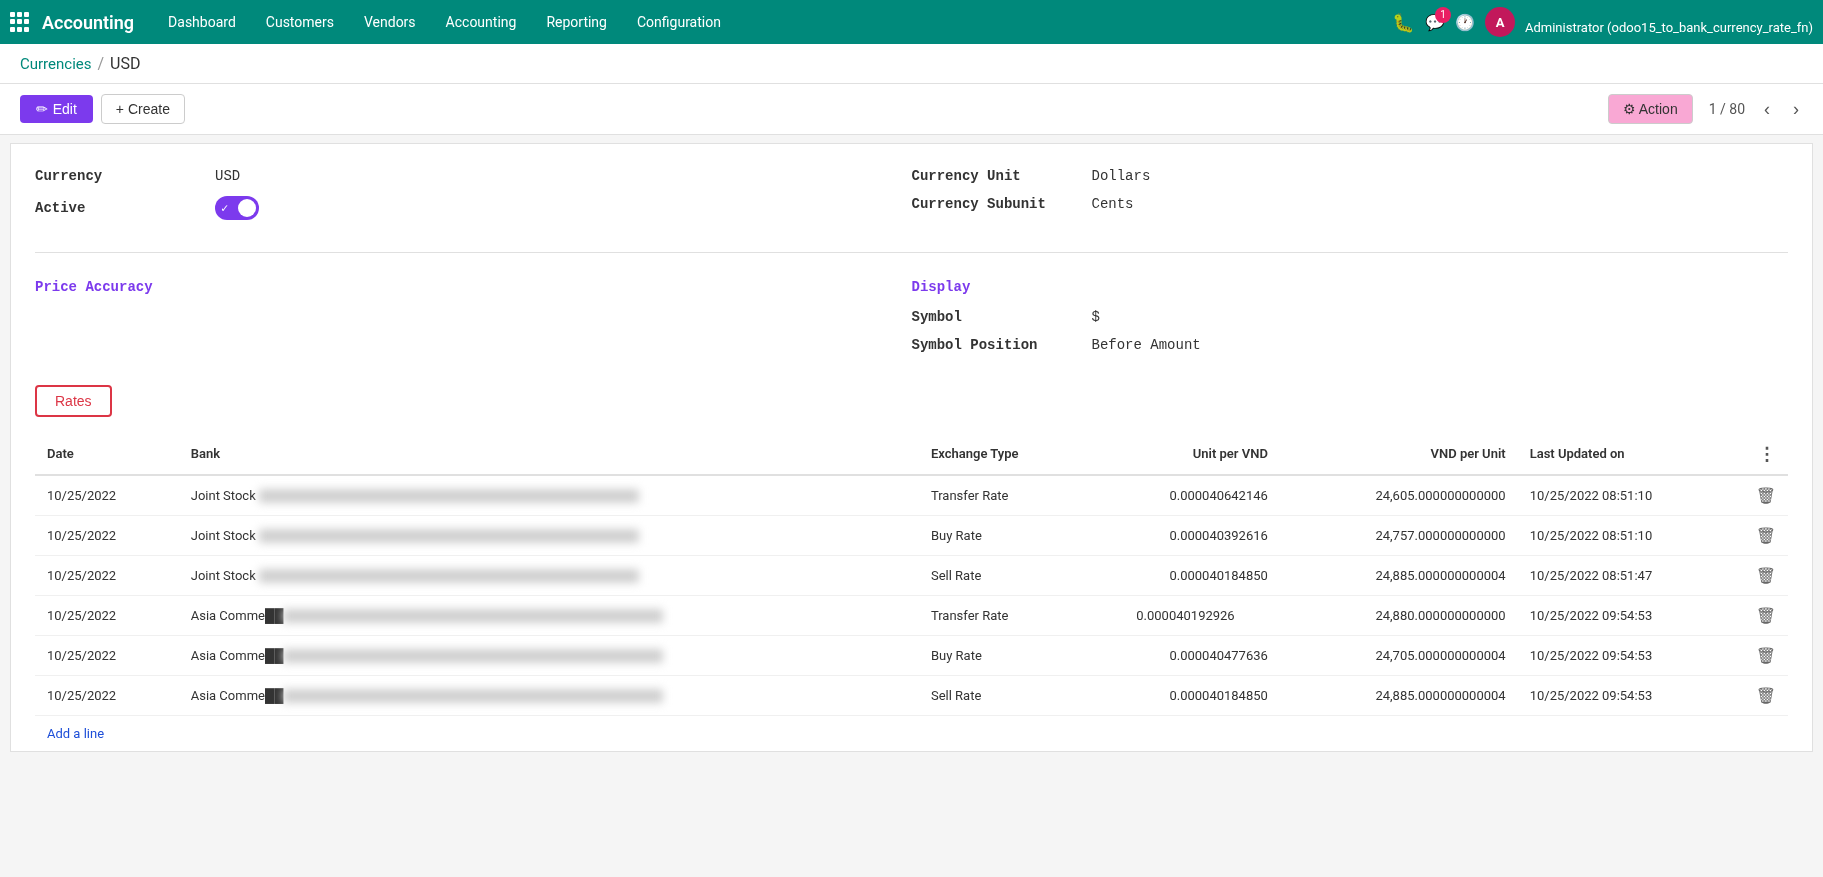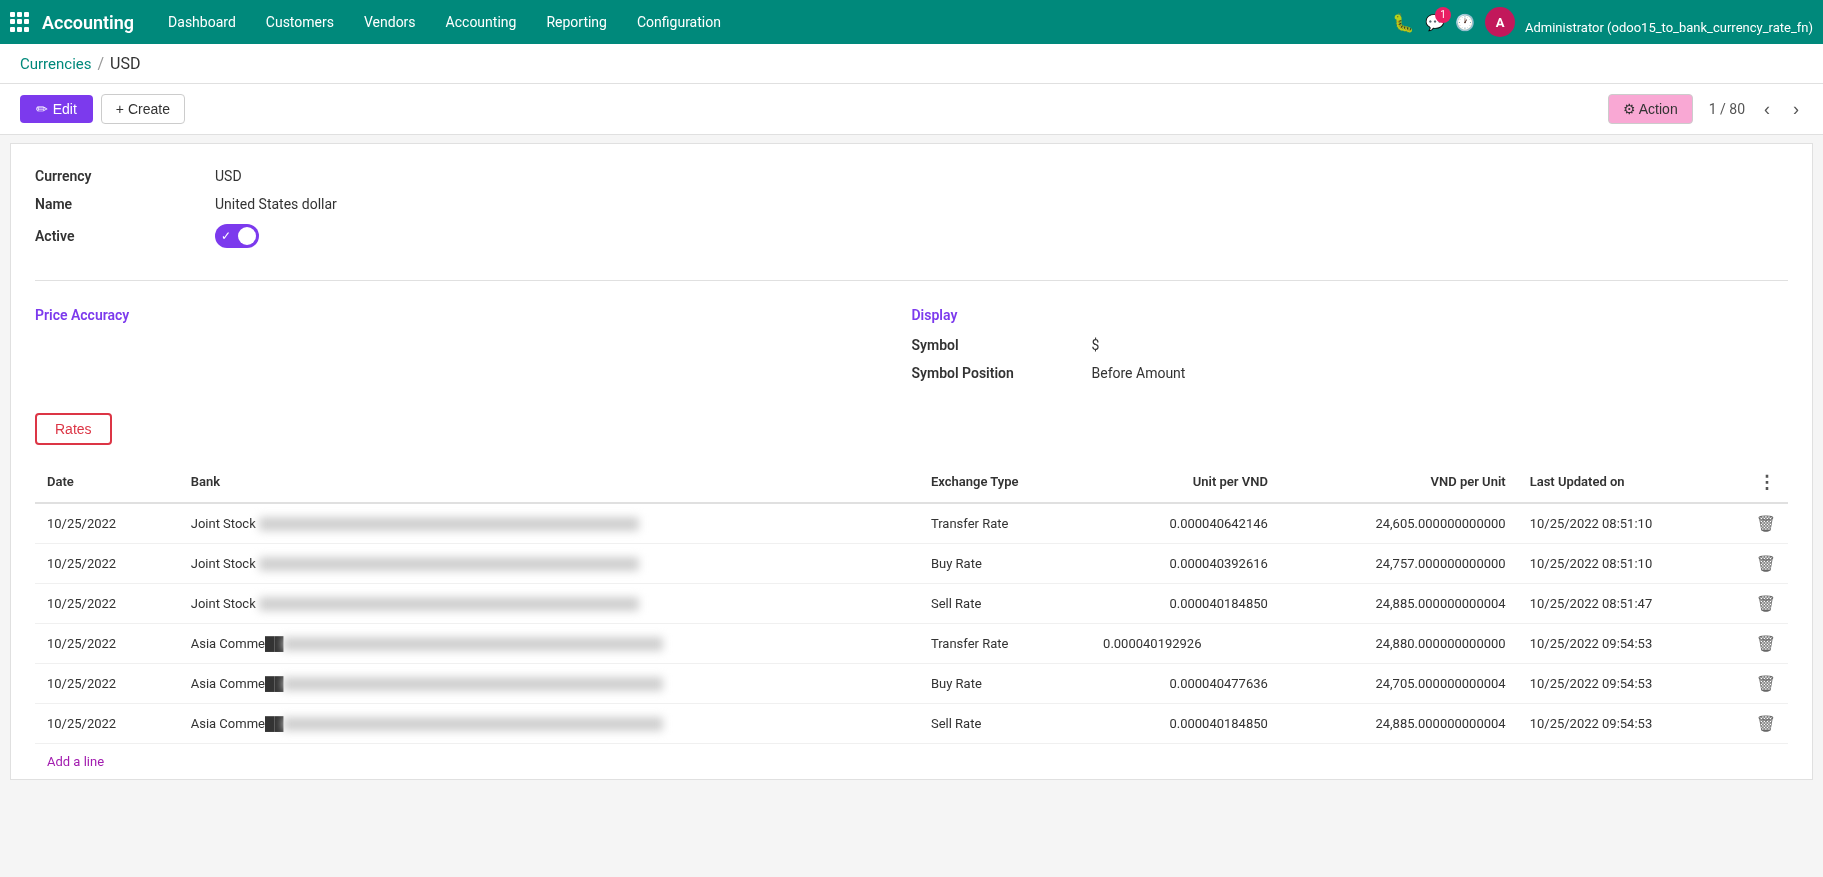--- a/index.html
+++ b/index.html
@@ -69,21 +69,21 @@
     .pagination-btn { background: none; border: none; cursor: pointer; font-size: 18px; color: #555; padding: 2px 4px; }
 
     
     .main-content {
       background: white; margin: 0; padding: 24px 24px 0 24px;
       border: 1px solid #e0e0e0; margin: 8px 10px;
     }
 
     
     .form-section { display: grid; grid-template-columns: 1fr 1fr; gap: 0; margin-bottom: 20px; }
-    .form-column { padding-right: 40px; }
+    .form-column { padding-right: 40px; font-family: Liberation Mono, monospace; }
     .form-row { display: flex; align-items: center; margin-bottom: 12px; }
     .form-label { font-weight: 600; min-width: 180px; color: #333; }
     .form-value { color: #333; }
 
     
     .toggle {
       width: 44px; height: 24px; background: #7c3aed; border-radius: 12px;
       position: relative; cursor: pointer; display: inline-block;
     }
     .toggle::after {
@@ -110,21 +110,21 @@
       border-bottom: 2px solid #e0e0e0; font-size: 13px; color: #333;
       white-space: nowrap;
     }
     .rates-table th:last-child { width: 30px; }
     .rates-table td {
       padding: 10px 12px; border-bottom: 1px solid #f0f0f0;
       font-size: 13px; color: #333;
     }
     .options-icon { color: #555; font-size: 18px; cursor: pointer; float: right; }
 
-    .add-line { color: #a21caf; cursor: pointer; font-size: 13px; padding: 10px 12px; display: inline-block; }
+    .add-line { color: #1d4ed8; cursor: pointer; font-size: 13px; padding: 10px 12px; display: inline-block; }
   </style>
 </head>
 <body>
 
 <nav class="topnav">
   <div class="topnav-grid-icon">
     <span></span>
       <span></span>
       <span></span>
     <span></span>
@@ -177,28 +177,34 @@
 
 <div class="main-content">
 
   <div class="form-section">
     <div class="form-column">
       <div class="form-row">
         <span class="form-label">Currency</span>
         <span class="form-value">USD</span>
       </div>
       <div class="form-row">
-        <span class="form-label">Name</span>
-        <span class="form-value">United States dollar</span>
-      </div>
-      <div class="form-row">
         <span class="form-label">Active</span>
         <div class="toggle">
           <span class="toggle-check">✓</span>
         </div>
+      </div>
+    </div>
+    <div class="form-column">
+      <div class="form-row">
+        <span class="form-label">Currency Unit</span>
+        <span class="form-value">Dollars</span>
+      </div>
+      <div class="form-row">
+        <span class="form-label">Currency Subunit</span>
+        <span class="form-value">Cents</span>
       </div>
     </div>
   </div>
 
   <hr class="section-divider">
 
   <div class="form-section">
     <div class="form-column">
       <div class="section-header">Price Accuracy</div>
     </div>
@@ -258,21 +264,21 @@
     <td>Sell Rate</td>
     <td style="text-align:right;">0.000040184850</td>
     <td style="text-align:right;">24,885.000000000004</td>
     <td>10/25/2022 08:51:47</td>
     <td style="text-align:center;cursor:pointer;color:#666;font-size:16px;">🗑</td>
   </tr>
           <tr>
     <td>10/25/2022</td>
     <td style="max-width:480px;">Asia Comme██<span style="filter:blur(4px);background:#d0d0d0;border-radius:2px;color:transparent;user-select:none;display:inline-block;width:380px;height:14px;vertical-align:middle;"></span></td>
     <td>Transfer Rate</td>
-    <td style="text-align:left;">0.000040192926</td>
+    <td style="text-align:center;">0.000040192926</td>
     <td style="text-align:right;">24,880.000000000000</td>
     <td>10/25/2022 09:54:53</td>
     <td style="text-align:center;cursor:pointer;color:#666;font-size:16px;">🗑</td>
   </tr>
           <tr>
     <td>10/25/2022</td>
     <td style="max-width:480px;">Asia Comme██<span style="filter:blur(4px);background:#d0d0d0;border-radius:2px;color:transparent;user-select:none;display:inline-block;width:380px;height:14px;vertical-align:middle;"></span></td>
     <td>Buy Rate</td>
     <td style="text-align:right;">0.000040477636</td>
     <td style="text-align:right;">24,705.000000000004</td>

